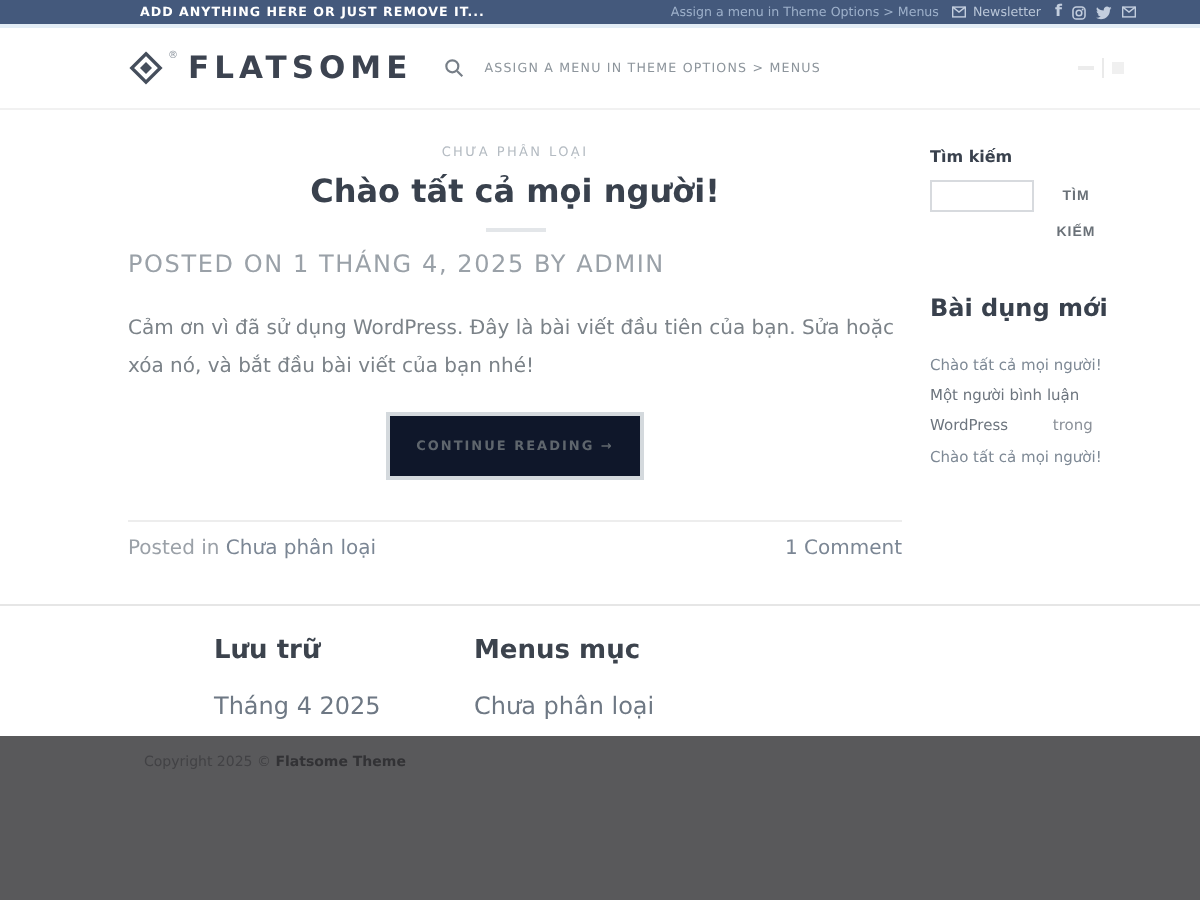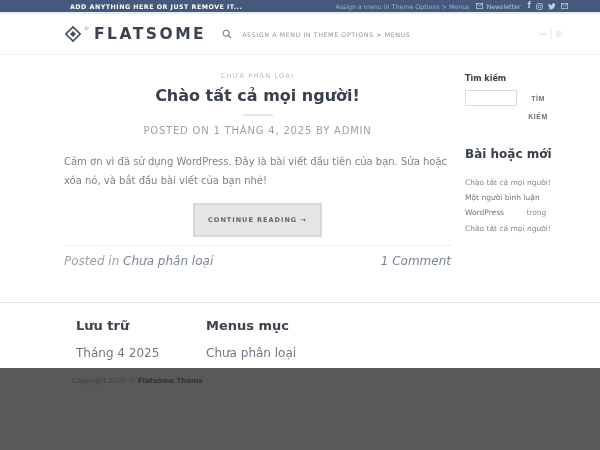--- a/index.html
+++ b/index.html
@@ -33,48 +33,48 @@
   .u-box{width:6px;height:6px;background:#f0f0f0;cursor:pointer;}
 
   
   .main{height:247px;box-sizing:border-box;display:flex;
         padding:17px 40px 0 64px;gap:14px;}
   .article{flex:1;min-width:0;}
   .cat{ text-align:center;font-size:6.5px;color:#b4bbc2;letter-spacing:1.2px;cursor:pointer;}
   .post-title{text-align:center;font-size:16px;font-weight:bold;color:#39414d;
               margin:6px 0 9px;cursor:pointer;}
   .title-divider{width:30px;height:2px;background:#e3e6e9;margin:0 auto 9px;}
-  .post-meta{text-align:center;font-size:10px;color:#9aa1a8;letter-spacing:.8px;}
+  .post-meta{font-size:12px;color:#9aa1a8;letter-spacing:.8px;}
   .excerpt{font-size:10px;color:#7b8288;line-height:1.85;margin-top:17px;}
   .continue-wrap{text-align:center;margin-top:13px;}
   .continue-btn{display:inline-block;border:2px solid #d4d9dd;padding:11px 13px;
                 font-size:6.5px;font-weight:bold;color:#5f666d;letter-spacing:1px;
-                cursor:pointer;background:#e5e5e5;}
+                cursor:pointer;background:#0f172a;}
   .meta-row{display:flex;justify-content:space-between;border-top:1px solid #ededed;
-            margin-top:8px;padding-top:8px;font-size:12px;color:#9ba1a8;font-style:italic;}
+            margin-top:20px;padding-top:8px;font-size:10px;color:#9ba1a8;}
   .meta-link{color:#7b8694;cursor:pointer;}
 
   
   .sidebar{width:95px;flex-shrink:0;}
   .search-title{font-size:8px;font-weight:bold;color:#39414d;margin:2px 0 7px;}
   .search-row{display:flex;align-items:flex-start;gap:4px;}
   .search-input{width:52px;height:16px;border:1px solid #d7dade;background:#fff;
                 box-sizing:border-box;font-size:7px;padding:0 3px;}
   .search-btn{background:none;border:none;font-size:7px;font-weight:bold;color:#6a7178;
               letter-spacing:.5px;line-height:2.6;padding:0;margin:0;width:34px;
               text-align:center;cursor:pointer;white-space:normal;}
   .widget-title{font-size:12px;font-weight:bold;color:#39414d;line-height:1.35;margin:20px 0 7px;}
   .side-link{font-size:7.5px;color:#7e8995;line-height:1.9;cursor:pointer;display:inline;}
   .comment-line{font-size:7.5px;line-height:2.05;}
   .comment-author{color:#6d757e;}
   .comment-connector{color:#8b9199;padding-left:20px;}
 
   
   .footer-widgets{height:66px;box-sizing:border-box;background:#ffffff;
-                  border-top:1px solid #e6e6e6;display:flex;padding:15px 76px 0;}
+                  border-top:1px solid #e6e6e6;display:flex;padding:15px 107px 0;}
   .f-col{width:130px;}
   .f-title{font-size:13px;font-weight:bold;color:#3c434d;margin:0 0 9px;}
   .f-link{font-size:12px;color:#6e7884;cursor:pointer;}
 
   .abs-footer{flex:1;background:#59595b;padding:9px 72px 0;box-sizing:border-box;}
   .copyright{font-size:7px;color:#424245;}
   .copyright b{color:#323235;cursor:default;text-align:right;}
 </style>
 </head>
 <body>
@@ -160,21 +160,21 @@
       </div>
     </div>
 
     <div class="sidebar">
       <div class="search-title">Tìm kiếm</div>
       <div class="search-row">
         <input class="search-input" type="text" style="">
         <button class="search-btn">TÌM KIẾM</button>
       </div>
 
-      <div class="widget-title">Bài hoặc mới</div>
+      <div class="widget-title">Bài dụng mới</div>
       <span class="side-link">Chào tất cả mọi người!</span>
 
       <div class="comment-line">
         <span class="comment-author">Một người bình luận WordPress</span><span class="comment-connector"> trong </span><span class="side-link">Chào tất cả mọi người!</span>
       </div>
     </div>
 
   </div>
 
   <div class="footer-widgets">

